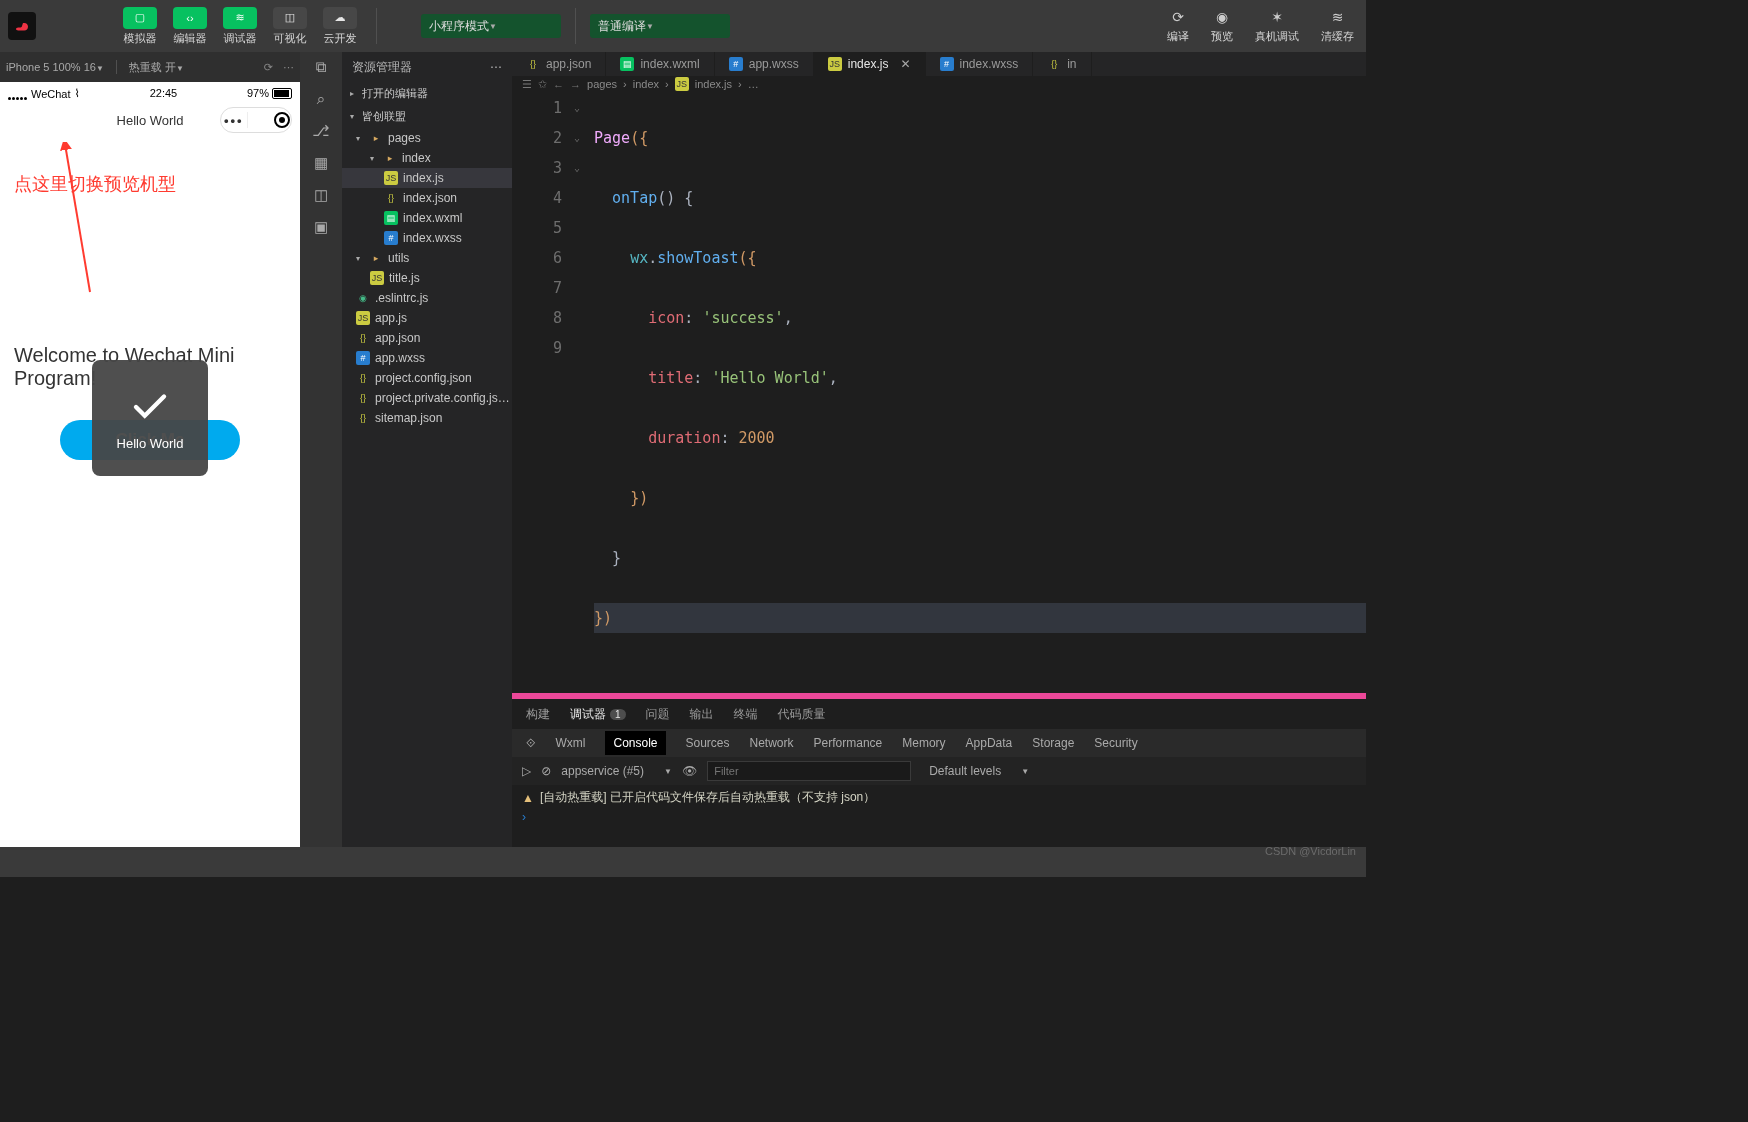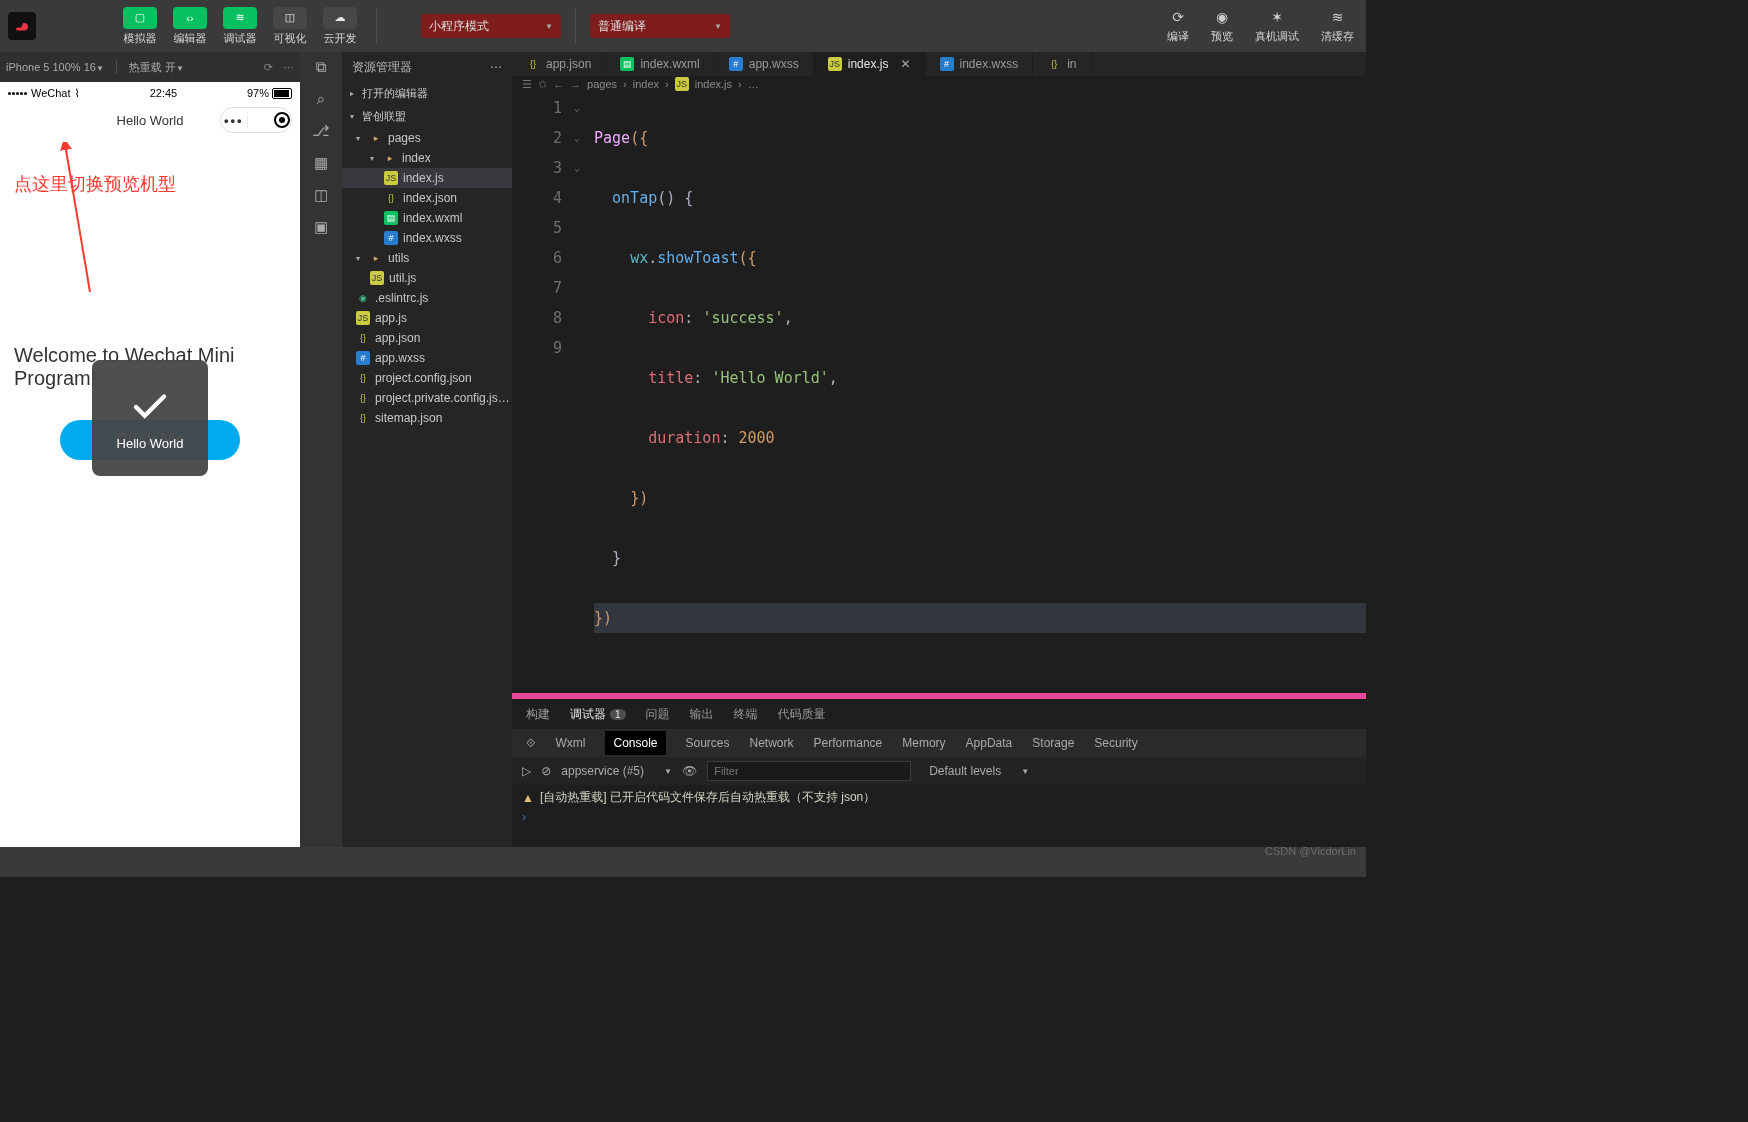--- a/index.html
+++ b/index.html
@@ -5,21 +5,21 @@
 html,body{margin:0;padding:0;height:100%;font-family:"Segoe UI","Microsoft YaHei",Arial,sans-serif;font-size:13px;background:#1e1e1e;color:#ccc;overflow:hidden}
 .root{width:1366px;height:877px;background:#3a3a3a;position:relative;overflow:hidden}
 
 .topbar{height:52px;background:#3a3a3a;display:flex;align-items:center;padding:0 8px;gap:6px}
 .logo{width:28px;height:28px;background:#111;border-radius:4px;display:flex;align-items:center;justify-content:center}
 .logo svg{width:18px;height:18px}
 .topbar .gap{width:70px}
 .topbtn{display:flex;flex-direction:column;align-items:center;justify-content:center;width:44px;gap:2px;color:#d6d6d6;font-size:11px}
 .topbtn .ic{width:34px;height:22px;border-radius:4px;display:flex;align-items:center;justify-content:center;background:#474747;color:#e6e6e6}
 .green .ic{background:#07c160;color:#fff}
-.dropdown{height:24px;min-width:124px;background:#7f1d1d;border-radius:3px;display:flex;align-items:center;padding:0 8px;font-size:12px;color:#ddd;justify-content:space-between}
+.dropdown{height:24px;min-width:124px;background:#14532d;border-radius:3px;display:flex;align-items:center;padding:0 8px;font-size:12px;color:#ddd;}
 .dropdown .arr{font-size:8px;color:#aaa}
 .rightgrp{margin-left:auto;display:flex;gap:22px;align-items:flex-end;padding-right:4px}
 .rightbtn{display:flex;flex-direction:column;align-items:center;gap:4px;font-size:11px;color:#d6d6d6}
 .rightbtn .ic2{font-size:14px;color:#ccc}
 .sep{width:1px;height:36px;background:#505050;margin:0 8px}
 
 .mainrow{display:flex;height:795px}
 
 .simcol{width:300px;background:#2f2f2f;display:flex;flex-direction:column}
 .secleft{height:30px;display:flex;align-items:center;padding:0 6px;color:#a9a9a9;font-size:11px;gap:8px}
@@ -162,21 +162,21 @@
       <div class="phone">
         <svg class="redarrow" width="50" height="160">
           <defs>
               <marker id="ah" markerWidth="6" markerHeight="6" refX="3" refY="3" orient="auto">
                 <path d="M0 0L6 3L0 6z" fill="#ff3b30"></path>
               </marker>
             </defs>
           <line x1="35" y1="150" x2="10" y2="2" stroke="#ff3b30" stroke-width="2" marker-end="url(#ah)"></line>
         </svg>
         <div class="pstatus">
-          <span style="display:flex;gap:4px;align-items:center">
+          <span style="display:flex;gap:4px;align-items:flex-end">
               <span class="sigbars">
                 <i></i>
                 <i></i>
                 <i></i>
                 <i></i>
                 <i></i>
               </span>
               <span>WeChat</span>
               <span>⌇</span>
             </span>
@@ -261,21 +261,21 @@
             <span class="fi wxss">#</span>
             <span>index.wxss</span>
           </div>
         <div class="ind1">
             <span class="car">▾</span>
             <span class="fi fld">▸</span>
             <span>utils</span>
           </div>
         <div class="ind2">
             <span class="fi js">JS</span>
-            <span>util.js</span>
+            <span>title.js</span>
           </div>
         <div class="ind1">
             <span class="fi" style="color:#4b8">◉</span>
             <span>.eslintrc.js</span>
           </div>
         <div class="ind1">
             <span class="fi js">JS</span>
             <span>app.js</span>
           </div>
         <div class="ind1">

